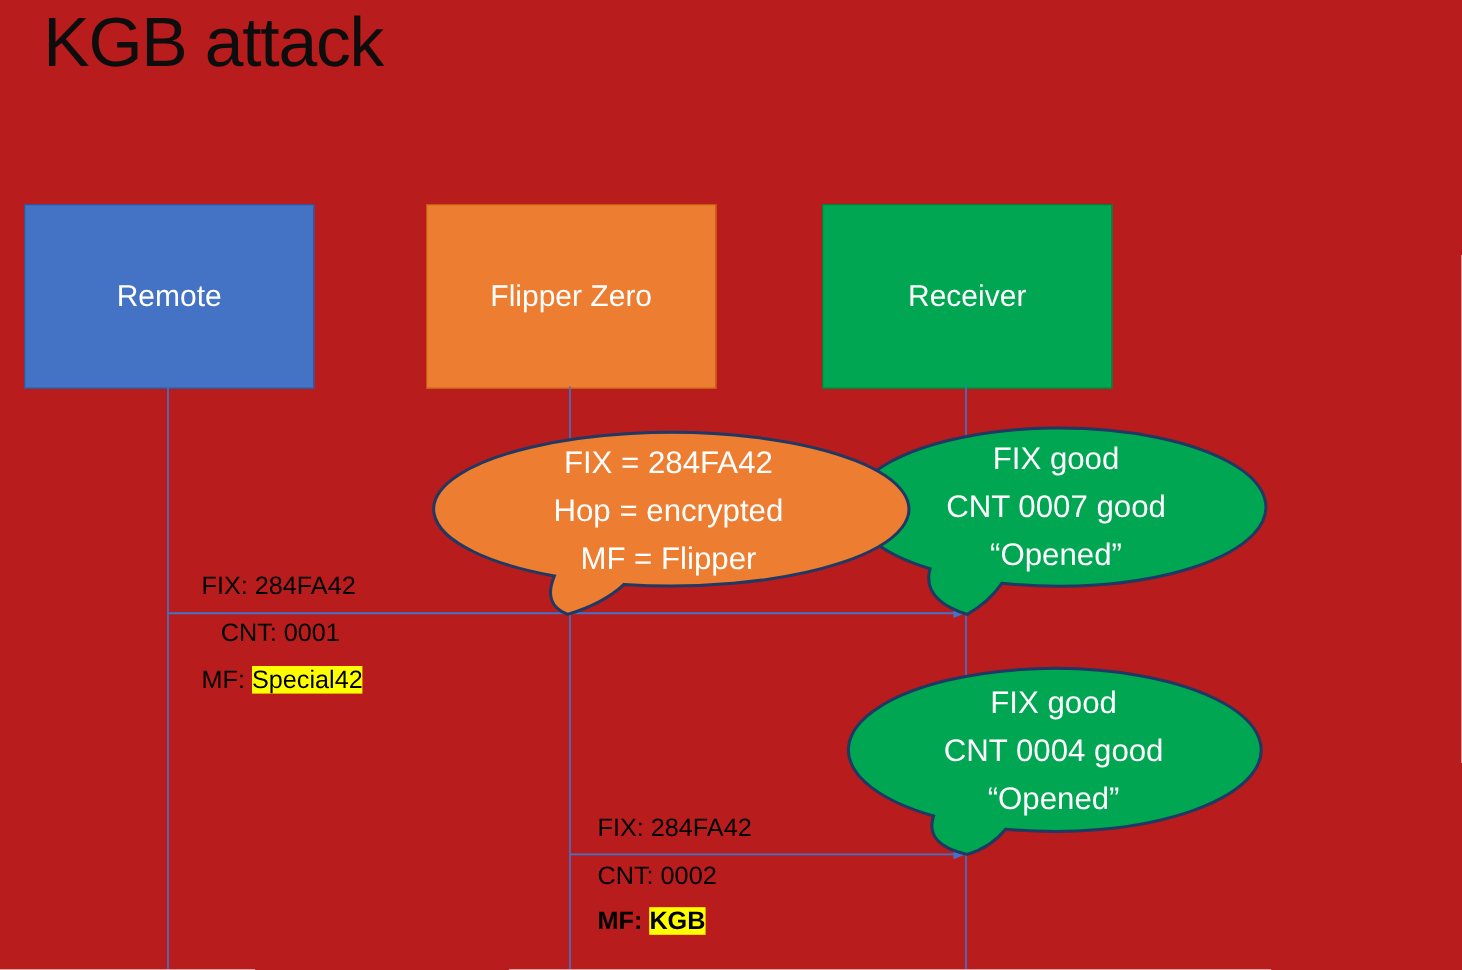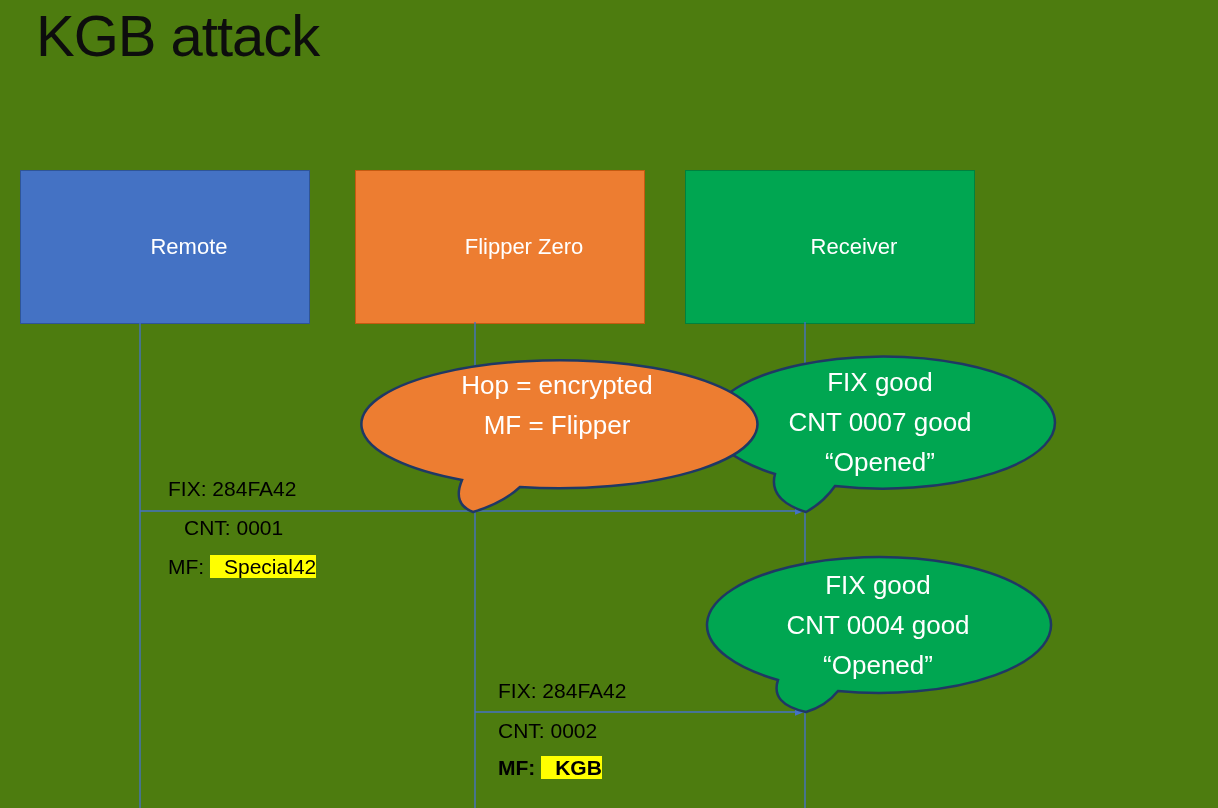--- a/index.html
+++ b/index.html
@@ -1,20 +1,20 @@
 <!DOCTYPE html>
 <html><head>
 <meta charset="utf-8">
 <style>
   html, body { margin: 0; padding: 0; background: #ffffff; }
   .canvas {
     position: relative;
     width: 1218px;
     height: 808px;
-    background: #4d7c0f;
+    background: #b91c1c;
     overflow: hidden;
     font-family: "Liberation Sans", sans-serif;
   }
   .title {
     position: absolute;
     left: 36px;
     top: 2px;
     margin: 0;
     font-size: 58px;
     font-weight: 400;
@@ -23,22 +23,21 @@
   }
   .actor {
     position: absolute;
     top: 170px;
     width: 240px;
     height: 152px;
     display: flex;
     align-items: center;
     justify-content: center;
     color: #ffffff;
-    font-size: 22px;
-    padding-left: 48px;
+    font-size: 25px;
   }
   .actor-remote   { left: 20px;  background: #4472C4; border: 1px solid #2F5597; }
   .actor-flipper  { left: 355px; background: #ED7D31; border: 1px solid #C55A11; }
   .actor-receiver { left: 685px; background: #00A651; border: 1px solid #00813E; }
 
   .diagram-layer {
     position: absolute;
     left: 0; top: 0;
     width: 1218px; height: 808px;
   }
@@ -65,21 +64,21 @@
     color: #000000;
     white-space: nowrap;
     margin-left: 16px;
   }
   .m1-fix { left: 152px; top: 477px; }
   .m1-cnt { left: 168px; top: 516px; }
   .m1-mf  { left: 152px; top: 555px; }
   .m2-fix { left: 482px; top: 679px; }
   .m2-cnt { left: 482px; top: 719px; text-align: right; }
   .m2-mf  { left: 482px; top: 756px; font-weight: bold; }
-  .hl { background: #FFFF00; padding-left: 14px; }
+  .hl { background: #FFFF00; }
 </style>
 </head>
 <body>
 
 <div class="canvas">
 
   <h1 class="title">KGB attack</h1>
 
   <div class="actor actor-remote">
     <span>Remote</span>
@@ -106,20 +105,21 @@
     <line class="msg-line" x1="475" y1="712" x2="795" y2="712" marker-end="url(#arrowhead)"></line>
 
     <path class="bubble" d="M 835 486 A 172 66 0 1 0 775 474 Q 768 500 806 512 Q 824 502 835 486 Z" fill="#00A651"></path>
 
     <path class="bubble" d="M 520 487 A 198 64 0 1 0 462 480 Q 452 504 473 512 Q 503 503 520 487 Z" fill="#ED7D31"></path>
 
     <path class="bubble" d="M 838 691 A 172 68 0 1 0 778 680 Q 770 704 806 712 Q 826 706 838 691 Z" fill="#00A651"></path>
   </svg>
 
   <div class="bubble-text bt-flipper">
+    <div>FIX = 284FA42</div>
     <div>Hop = encrypted</div>
     <div>MF = Flipper</div>
   </div>
 
   <div class="bubble-text bt-recv1">
     <div>FIX good</div>
     <div>CNT 0007 good</div>
     <div>“Opened”</div>
   </div>
 

